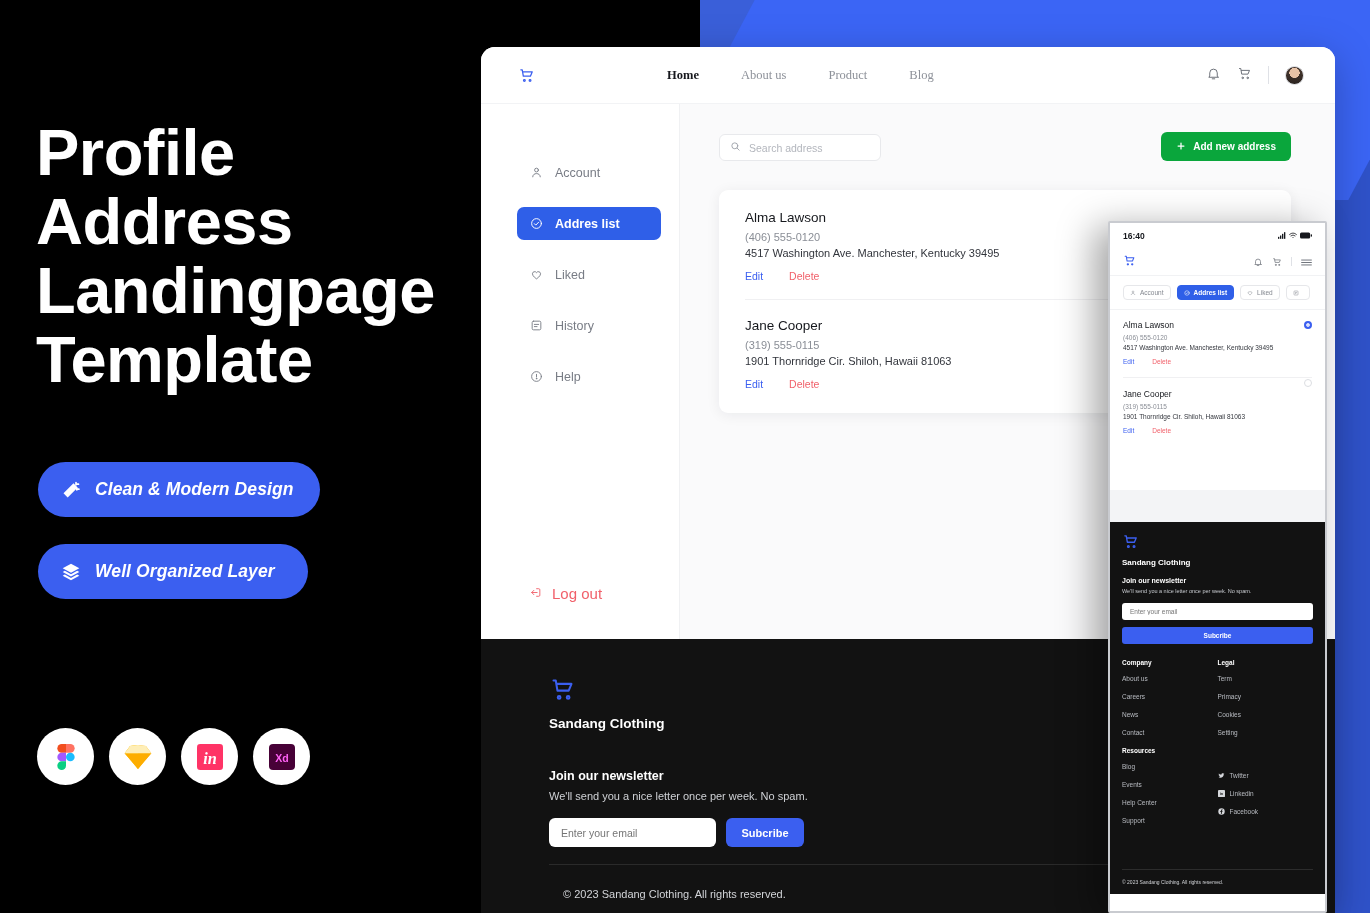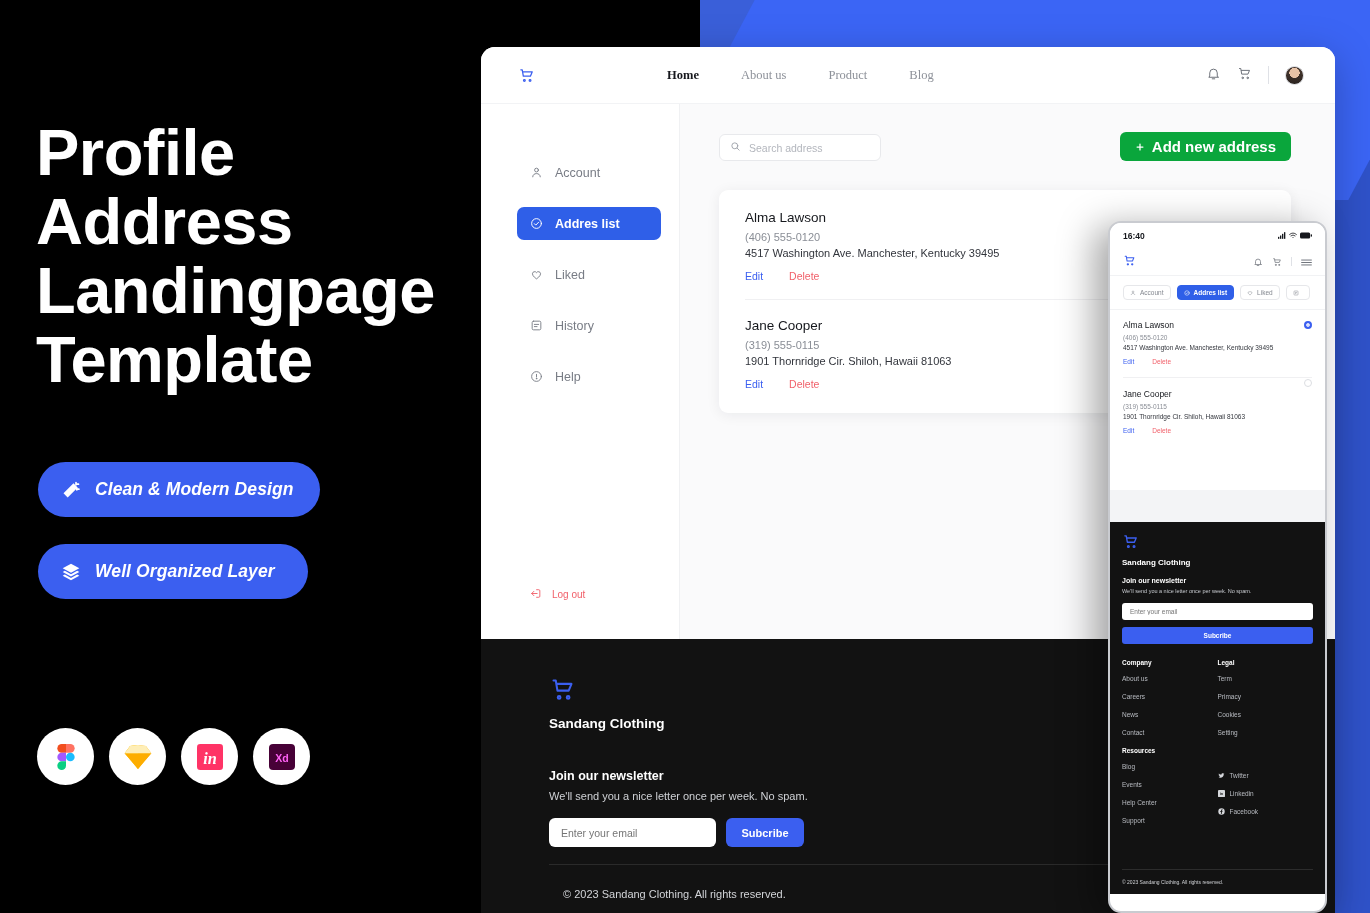--- a/index.html
+++ b/index.html
@@ -88,34 +88,34 @@
   .side-item {
     display:flex; align-items:center; gap:11px;
     margin:0 18px 18px 36px; height:33px; padding:0 12px; border-radius:7px;
     color:#787c85; font-size:12.5px;
   }
   .side-item.active { background:#2f5fe8; color:#fff; font-weight:bold; }
   .side-icon { width:15px; height:15px; display:flex; align-items:center; justify-content:center; }
   .logout {
     position:absolute; left:48px; bottom:37px;
     display:flex; align-items:center; gap:10px;
-    color:#f1606a; font-size:10px;
+    color:#f1606a; font-size:15px;
   }
 
   .d-main { flex:1; background:#fafafb; padding:28px 44px 0 39px; }
   .d-toolbar { display:flex; align-items:flex-end; gap:14px; }
   .search-box {
     width:162px; height:27px; background:#fff; border:1px solid #e8e9ec;
     border-radius:6px; display:flex; align-items:center; gap:8px; padding:0 10px;
   }
   .search-box span { font-size:10.5px; color:#b3b6bd; }
   .add-btn {
     margin-left:auto; height:29px; background:#0aa63c; border-radius:6px;
     display:flex; align-items:center; gap:7px; padding:0 15px;
-    color:#fff; font-size:15px; font-weight:bold; border:none; cursor:pointer;
+    color:#fff; font-size:10px; font-weight:bold; border:none; cursor:pointer;
   }
   .addr-card {
     margin-top:29px; background:#fff; border-radius:9px;
     box-shadow:0 2px 14px rgba(20,24,40,.07);
     padding:20px 26px 6px 26px;
   }
   .addr-row { padding-bottom:17px; }
   .addr-row + .addr-row { border-top:1px solid #f0f0f2; padding-top:18px; }
   .addr-name { font-size:13.5px; color:#16181d; margin-bottom:6px; }
   .addr-phone { font-size:11px; color:#8a8e96; margin-bottom:4px; }
@@ -141,21 +141,21 @@
   }
   .df-links { margin-left:auto; margin-right:14px; width:120px; }
   .df-col-title { color:#fff; font-size:11px; font-weight:bold; margin-bottom:16px; }
   .df-col-link { color:#b9bcc2; font-size:11px; margin-bottom:17px; display:block; text-decoration:none; }
   .df-rule { position:absolute; left:68px; right:44px; bottom:48px; height:1px; background:#2a2a2a; }
   .df-copy { position:absolute; left:82px; bottom:13px; color:#d2d4d8; font-size:11px; }
 
   
   .mobile {
     position:absolute; left:1108px; top:221px; width:219px; height:692px;
-    background:#fff; border-radius:13px; z-index:30; overflow:hidden;
+    background:#fff; border-radius:2px; z-index:30; overflow:hidden;
     border:2px solid #c9cbd0;
     box-shadow:-14px 6px 36px rgba(0,0,0,.35);
   }
   .m-status {
     height:25px; display:flex; align-items:center; justify-content:space-between;
     padding:0 13px; background:#fff;
   }
   .m-time { font-size:8.5px; color:#16181d; font-weight:bold; }
   .m-status-icons { display:flex; align-items:center; gap:3px; }
   .m-nav {

